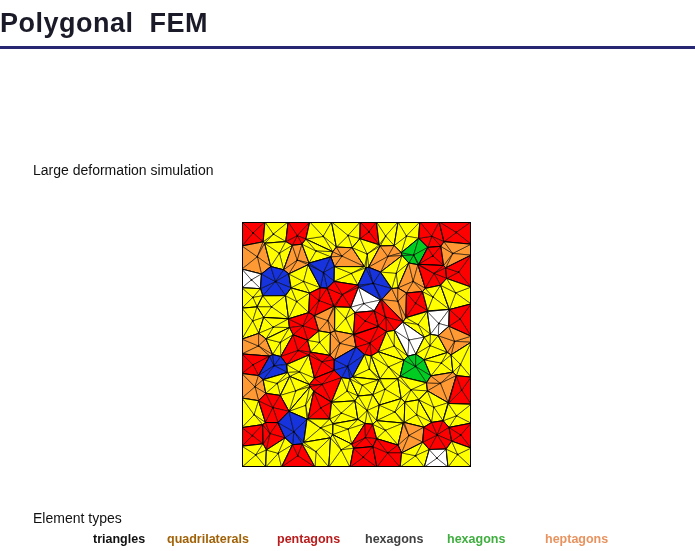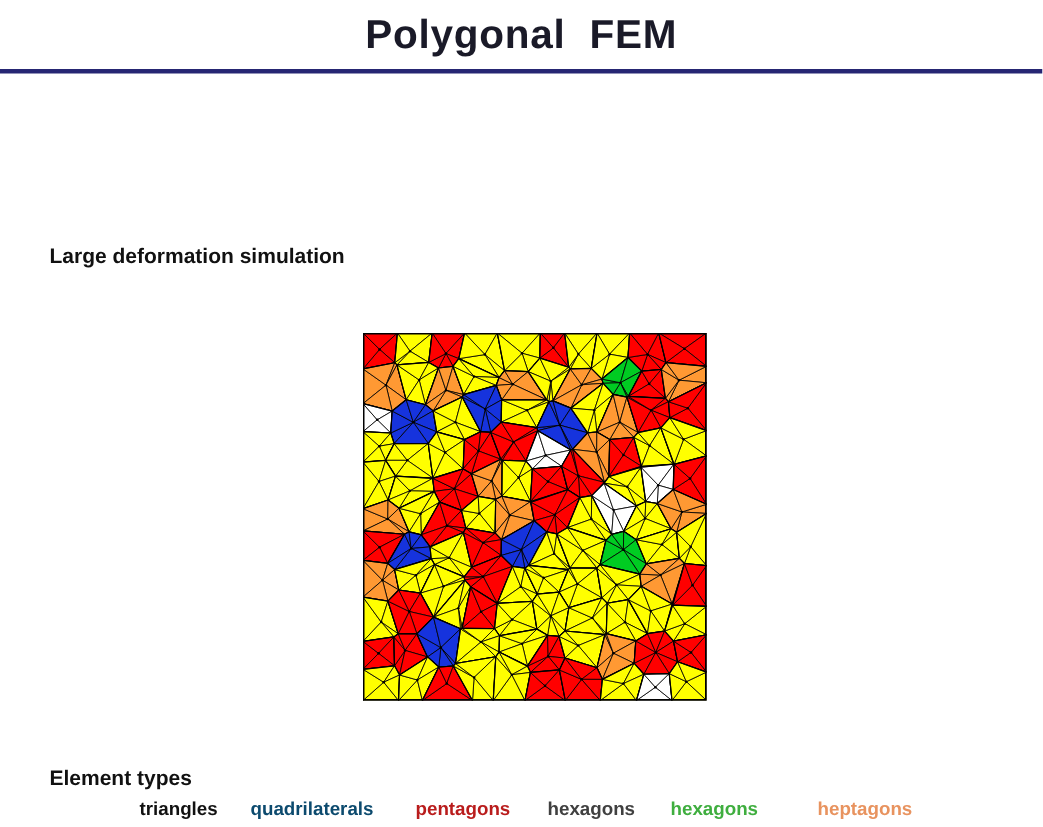--- a/index.html
+++ b/index.html
@@ -15,41 +15,41 @@
     font-family: "Liberation Sans", sans-serif;
     -webkit-font-smoothing: antialiased;
   }
 
   
   #slide-title {
     position: absolute;
     top: 8px;
     left: 0;
     width: 695px;
-    text-align: center;
+    text-align: left;
     font-size: 27px;
     font-weight: bold;
     color: #1a1a28;
     letter-spacing: 0.5px;
     white-space: pre;
   }
   #title-rule {
     position: absolute;
     top: 46px;
     left: 0;
     width: 695px;
     height: 3px;
     background: #262673;
   }
 
   
   .section-label {
     position: absolute;
     font-size: 14px;
-    font-weight: bold;
+    font-weight: normal;
     color: #111111;
     white-space: nowrap;
   }
   #label-simulation { top: 162px; left: 33px; }
   #label-element-types { top: 510px; left: 33px; }
 
   
   #mesh-figure {
     position: absolute;
     left: 242px;
@@ -916,18 +916,18 @@
         <circle cx="215.58" cy="232.46" r="0.85" fill="#000000"></circle>
       </g>
     <rect x="0.5" y="0.5" width="228" height="244" fill="none" stroke="#000000" stroke-width="1"></rect>
   </svg>
 </div>
 
 <div id="label-element-types" class="section-label">Element types</div>
 
 <div id="legend">
     <div class="legend-item" style="left: 93px; color: rgb(17, 17, 17);">triangles</div>
-    <div class="legend-item" style="left: 167px; color: #0c4a6e;">quadrilaterals</div>
+    <div class="legend-item" style="left: 167px; color: #a16207;">quadrilaterals</div>
     <div class="legend-item" style="left: 277px; color: #b91c1c;">pentagons</div>
     <div class="legend-item" style="left: 365px; color: #404040;">hexagons</div>
     <div class="legend-item" style="left: 447px; color: rgb(63, 174, 63);">hexagons</div>
     <div class="legend-item" style="left: 545px; color: rgb(232, 147, 95);">heptagons</div>
   </div>
 
 </body></html>

